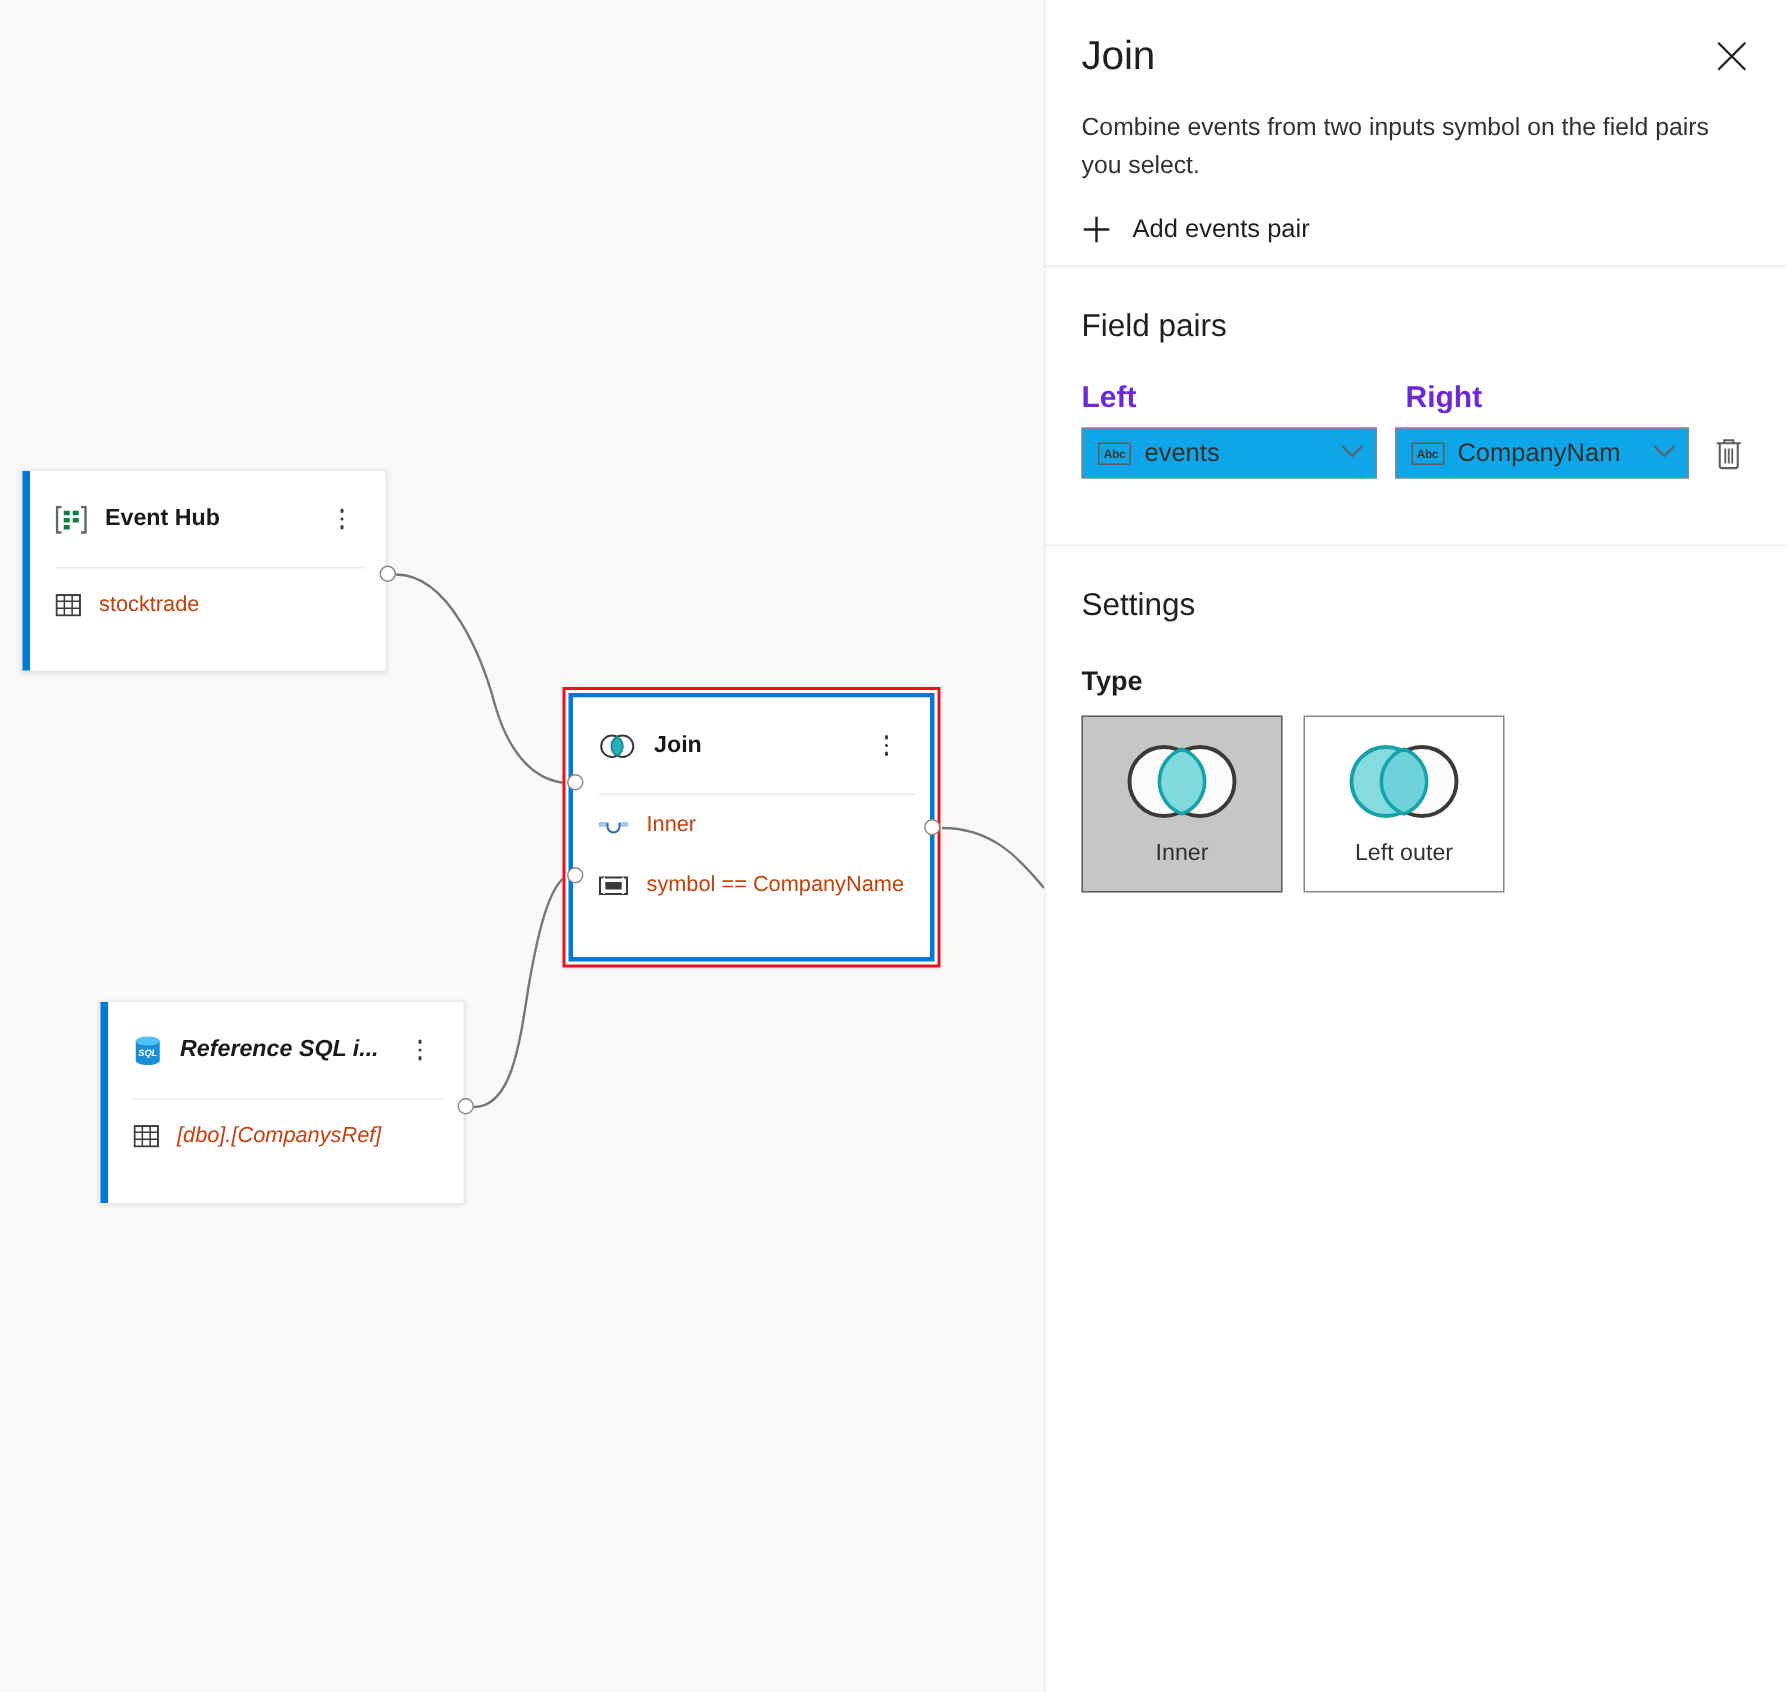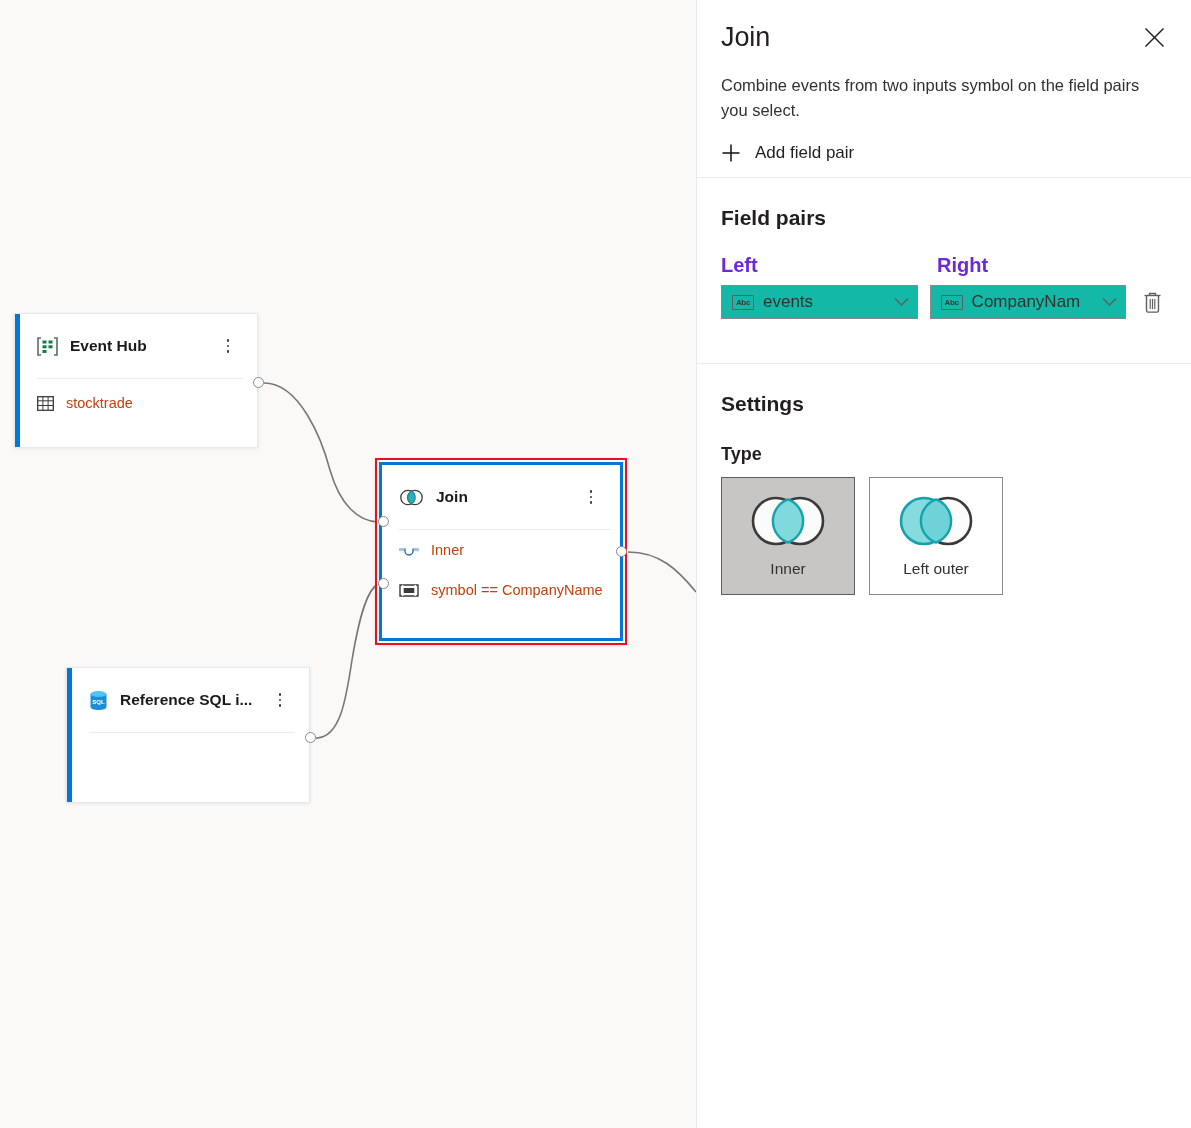--- a/index.html
+++ b/index.html
@@ -176,41 +176,41 @@
   }
   .hr {
     height: 1px;
     background: #edebe9;
     width: 100%;
   }
   .section-title {
     font-size: 21px;
     color: #201f1e;
     padding: 28px 24px 0 24px;
-    font-weight: bold;
+    font-weight: normal;
     margin: 0;
   }
   .field-labels {
     display: flex;
     padding: 24px 24px 0 24px;
     font-size: 20px;
     color: #6d28d9;
     font-weight: bold;
   }
   .field-labels .l { width: 216px; }
   .field-row {
     display: flex;
     align-items: center;
     padding: 8px 24px 0 24px;
     gap: 12px;
   }
   .dropdown {
     height: 34px;
     border: 1px solid #8a8886;
-    background: #14b8a6;
+    background: #0ea5e9;
     display: flex;
     align-items: center;
     padding: 0 8px 0 10px;
     box-sizing: border-box;
     cursor: pointer;
     overflow: hidden;
   }
   .dropdown.left { width: 204px; }
   .dropdown.right { width: 204px; }
   .dd-value {
@@ -357,38 +357,50 @@
           </svg>
         </span>
         <span class="rowlabel">symbol == CompanyName</span>
       </div>
     </div>
   </div>
   <div class="port" style="left:378px; top:516px;"></div>
   <div class="port" style="left:378px; top:578px;"></div>
   <div class="port" style="left:616px; top:546px;"></div>
 
-  <div class="node" id="sql-node" style="left:66px; top:667px; width:244px; height:136px;">
+  <div class="node" id="sql-node" style="left:66px; top:667px; width:244px; height:136px;font-style:italic;">
     <div class="accent"></div>
     <div class="node-header">
       <span class="ico">
         <svg width="19" height="21" viewBox="0 0 19 21">
           <path d="M1.5 4 v13 c0 1.7 3.4 3 8 3 s8 -1.3 8 -3 V4 Z" fill="#1b8fd6"></path>
           <ellipse cx="9.5" cy="4" rx="8" ry="3" fill="#4fc3f7"></ellipse>
           <text x="9.5" y="14" font-size="6.2" font-family="Liberation Sans, sans-serif" font-weight="bold" fill="#ffffff" text-anchor="middle">SQL</text>
         </svg>
       </span>
       <span class="node-title">Reference SQL i...</span>
       <span class="kebab">
           <i></i>
           <i></i>
           <i></i>
         </span>
     </div>
     <div class="node-sep"></div>
+    <div class="node-row">
+      <span class="ico">
+        <svg width="17" height="15" viewBox="0 0 17 15">
+          <rect x="0.7" y="0.7" width="15.6" height="13.6" stroke="#3b3a39" stroke-width="1.3" fill="none"></rect>
+          <line x1="0.7" y1="4.8" x2="16.3" y2="4.8" stroke="#3b3a39" stroke-width="1"></line>
+          <line x1="0.7" y1="9.5" x2="16.3" y2="9.5" stroke="#3b3a39" stroke-width="1"></line>
+          <line x1="5.9" y1="0.7" x2="5.9" y2="14.3" stroke="#3b3a39" stroke-width="1"></line>
+          <line x1="11.1" y1="0.7" x2="11.1" y2="14.3" stroke="#3b3a39" stroke-width="1"></line>
+        </svg>
+      </span>
+      <span class="rowlabel">[dbo].[CompanysRef]</span>
+    </div>
   </div>
   <div class="port" style="left:305px; top:732px;"></div>
 </div>
 
 <div id="panel">
 
   <h1 id="panel-title">Join</h1>
 
   <div id="close-btn">
     <svg width="21" height="21" viewBox="0 0 21 21">
@@ -399,21 +411,21 @@
 
   <div id="panel-desc">Combine events from two inputs symbol on the field pairs you select.</div>
 
   <div class="add-link">
     <span class="ico">
       <svg width="20" height="20" viewBox="0 0 20 20">
         <line x1="10" y1="1.5" x2="10" y2="18.5" stroke="#201f1e" stroke-width="1.6"></line>
         <line x1="1.5" y1="10" x2="18.5" y2="10" stroke="#201f1e" stroke-width="1.6"></line>
       </svg>
     </span>
-    <span>Add field pair</span>
+    <span>Add events pair</span>
   </div>
 
   <div class="hr"></div>
 
   <h2 class="section-title">Field pairs</h2>
 
   <div class="field-labels">
     <div class="l">Left</div>
     <div>Right</div>
   </div>

